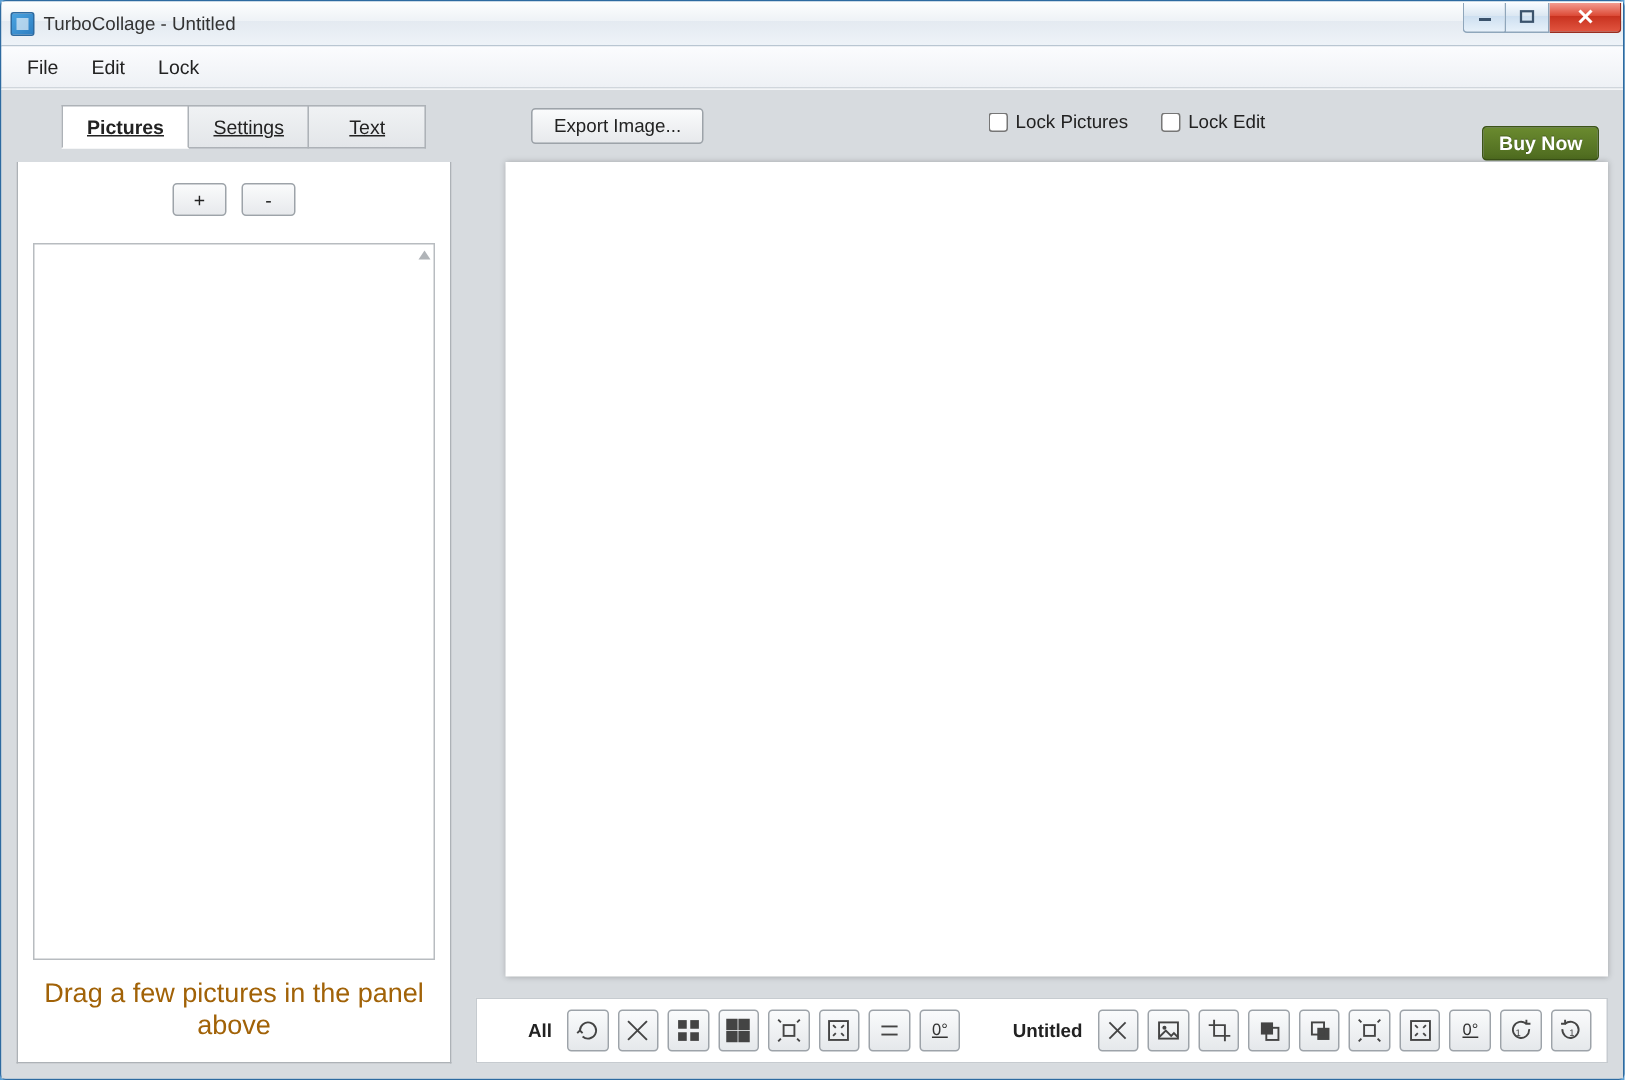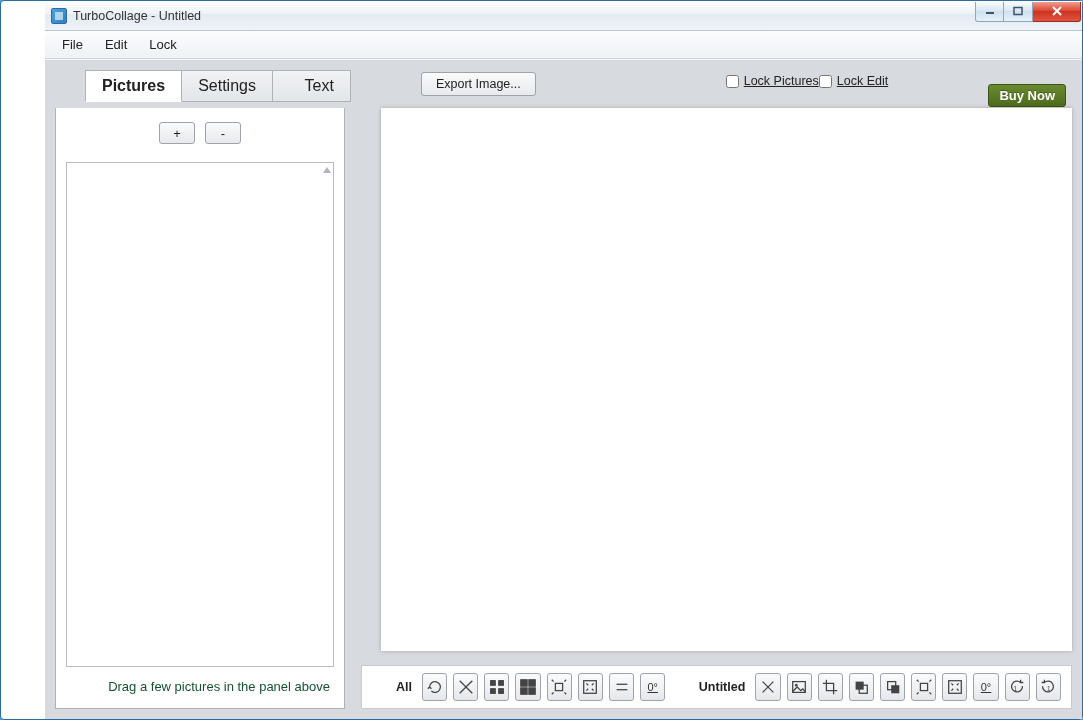--- a/index.html
+++ b/index.html
@@ -5,21 +5,21 @@
 * { box-sizing: border-box; margin: 0; padding: 0; }
 html, body { width: 1083px; height: 720px; overflow: hidden; font-family: "Segoe UI", Tahoma, sans-serif; font-size: 12px; color: #222; }
 body { background: #5a9fd4; }
 
 .window {
   position: absolute; left: 0; top: 0; width: 1083px; height: 720px;
   background: #fff;
   border: 1px solid #2d6aa0;
   border-radius: 4px;
   box-shadow: 0 0 0 0 #000;
-  display: flex; flex-direction: column; padding-left: 44px;
+  display: flex; flex-direction: column;
 }
 
 .titlebar {
   height: 30px;
   background: linear-gradient(#fdfefe, #eef2f6 45%, #e4eaf1 46%, #eef3f8);
   border-bottom: 1px solid #b9c6d2;
   display: flex; align-items: center;
   padding-left: 6px;
 }
 .titlebar .app-icon {
@@ -76,40 +76,40 @@
 .topstrip {
   height: 38px; display:flex; align-items:flex-start;
 }
 .tabs {
   display:flex; margin-left: 30px;
 }
 .tab {
   min-width: 78px; padding: 6px 16px; text-align:center;
   border: 1px solid #adb2b7;
   background: linear-gradient(#f0f2f4,#e3e6e9);
-  font-size: 16px; cursor: default;
-}
-.tab + .tab { border-left: none; text-align: right; }
+  font-size: 13px; cursor: default; text-decoration: underline;
+}
+.tab + .tab { border-left: none; }
 .tab.active {
   background: #fff; font-weight: 600; border-bottom-color:#fff;
 }
 .export-btn {
   margin-left: 70px;
   height: 24px;
   padding: 0 14px;
   border: 1px solid #9da3a9;
   border-radius: 3px;
   background: linear-gradient(#fafbfc,#e7e9ec);
   font-size: 12.5px;
   cursor: default;
   display:flex; align-items:center;
   margin-top: 2px;
   text-align: center;
 }
-.locks { display:flex; margin-left: 190px; margin-top:4px; align-items:center;text-decoration:underline; }
+.locks { display:flex; gap: 22px; margin-left: 190px; margin-top:4px; align-items:center; }
 .lock { display:flex; align-items:center; gap:5px; font-size:12.5px; cursor:default; }
 .lock input { width:13px; height:13px; }
 .buy-btn {
   margin-left:auto; margin-right: 6px; margin-top:14px;
   background: linear-gradient(#6a8a2f,#4e6b1f);
   color:#fff; font-weight:600; font-size:13px;
   border:1px solid #3c5417; border-radius:3px;
   padding: 3px 10px; cursor:default;
   text-shadow: 0 -1px 0 rgba(0,0,0,.3);
 }
@@ -133,21 +133,21 @@
   flex:1; margin-top: 18px;
   border:1px solid #b8bcc0;
   background:#fff;
   position:relative;
 }
 .pic-list .scroll-ind {
   position:absolute; right:2px; top:2px; width:8px; height:8px;
   border-left:4px solid transparent; border-right:4px solid transparent;
   border-bottom:6px solid #b0b4b8;
 }
-.hint { text-align:right; font-size:13px; color:#14532d; padding: 12px 4px 4px; }
+.hint { text-align:center; font-size:18px; color:#a16207; padding: 12px 4px 4px; }
 
 .canvas-wrap { flex:1; display:flex; flex-direction:column; min-width:0; gap:14px; }
 .canvas {
   flex:1; background:#fff;
   margin-left: 20px;
   box-shadow: 0 0 4px rgba(0,0,0,.25);
 }
 .bottombar {
   height: 44px; background:#fff;
   border:1px solid #c6cbd0;

